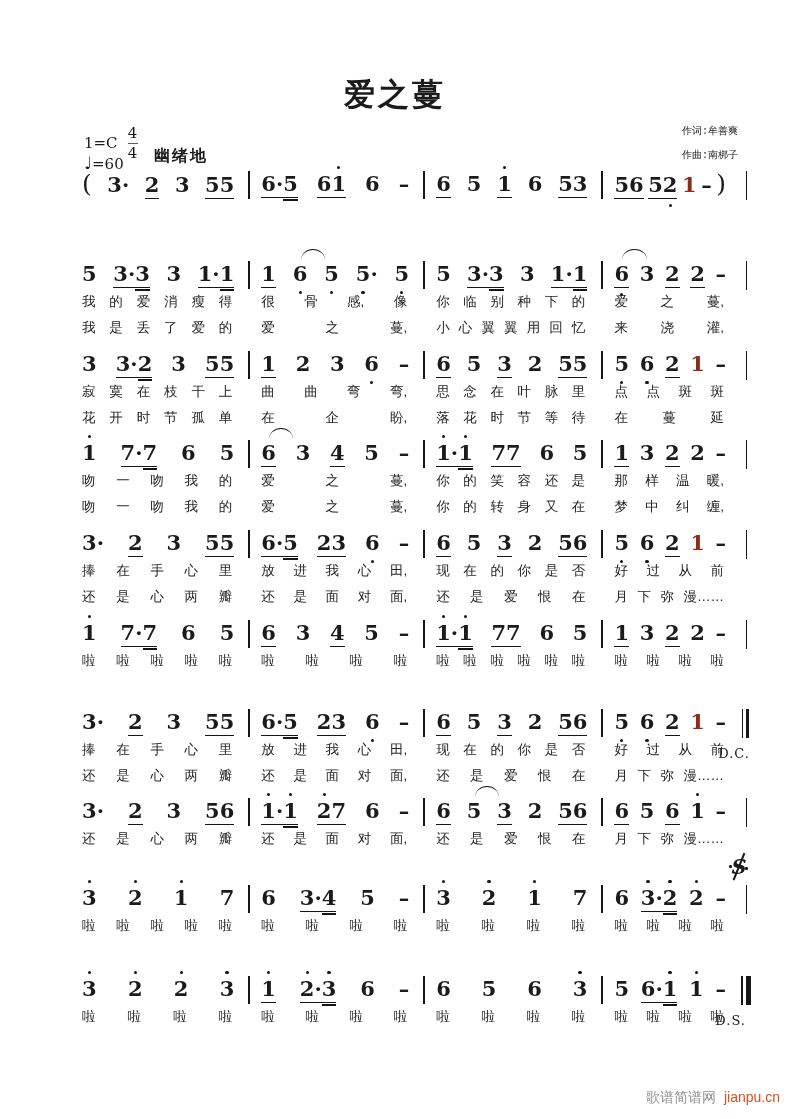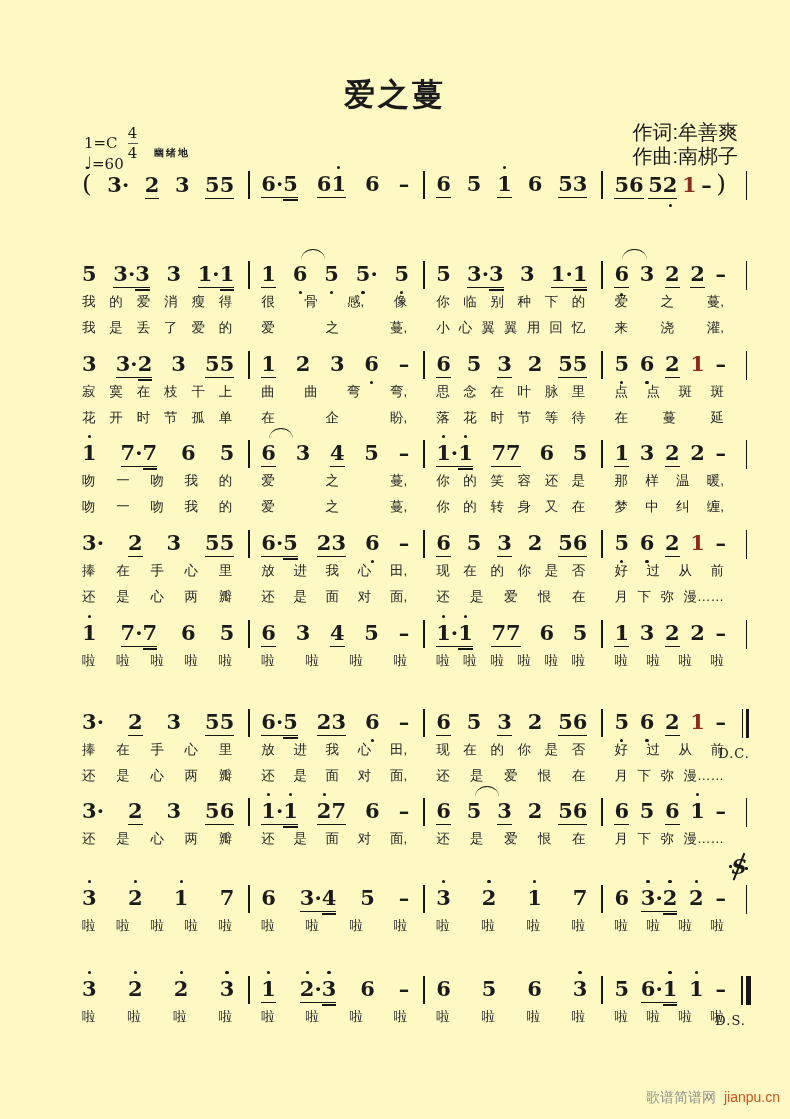--- a/index.html
+++ b/index.html
@@ -1,31 +1,31 @@
 <!DOCTYPE html>
 <html><head>
 <meta charset="utf-8">
 <style>
   html,body{margin:0;padding:0;}
   body{background:#e8e8e8;font-family:"Liberation Sans",sans-serif;}
-  #page{position:relative;width:790px;height:1119px;margin:0 auto;background:#fef9c3;color:#1b1b1b;overflow:hidden;}
+  #page{position:relative;width:790px;height:1119px;margin:0 auto;background:#ffffff;color:#1b1b1b;overflow:hidden;}
 
   
   .title{position:absolute;top:74px;left:0;width:100%;text-align:center;
          font:700 31px "DejaVu Serif",serif;letter-spacing:3px;}
   .keyblock{position:absolute;left:84px;top:126px;display:flex;align-items:flex-start;
             font:400 15px "DejaVu Serif",serif;}
   .keysig{margin-top:8px;text-align:center;}
   .frac{display:inline-flex;flex-direction:column;align-items:center;margin-left:10px;
         font:400 15px "DejaVu Serif",serif;line-height:15px;}
   .frac .fline{width:10px;height:1px;background:#5a5a5a;margin:2px 0;}
   .tempo{position:absolute;left:84px;top:153px;font:400 15px "DejaVu Serif",serif;}
   .qnote{font-family:"DejaVu Sans",sans-serif;font-size:17px;}
-  .expr{position:absolute;left:154px;top:146px;font-size:10px;font-weight:700;letter-spacing:2px;}
-  .credits{position:absolute;right:52px;top:120px;text-align:right;font-size:20px;line-height:24px;}
+  .expr{position:absolute;left:154px;top:146px;font-size:16px;font-weight:700;letter-spacing:2px;}
+  .credits{position:absolute;right:52px;top:120px;text-align:right;font-size:10px;line-height:24px;font-family:Liberation Mono, monospace;}
 
   
   #sheet{position:absolute;left:0;top:0;width:100%;height:100%;}
   .line{position:absolute;left:80px;width:660px;display:flex;}
   .measure{position:relative;box-sizing:border-box;}
   .measure.barred{padding-left:11px;}
   .mbar{position:absolute;left:0;top:-1px;width:1.5px;height:28px;background:#161616;display:block;}
   .notes-row{display:flex;justify-content:space-between;align-items:baseline;
              height:28px;padding:0 14px 0 2px;font:700 21px "DejaVu Serif",serif;}
   .tok{position:relative;display:inline-block;line-height:24px;white-space:nowrap;}

